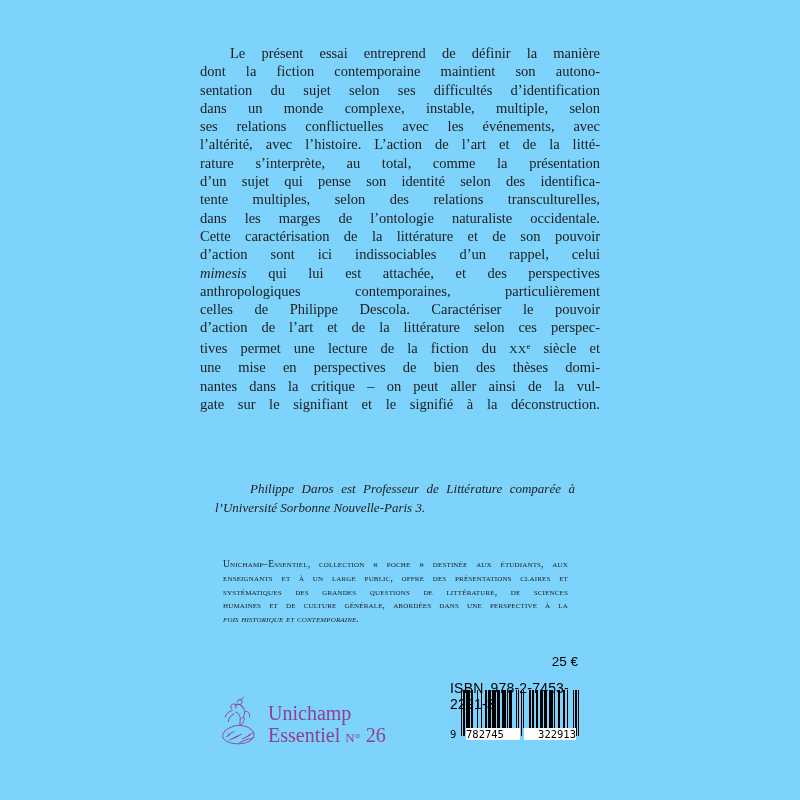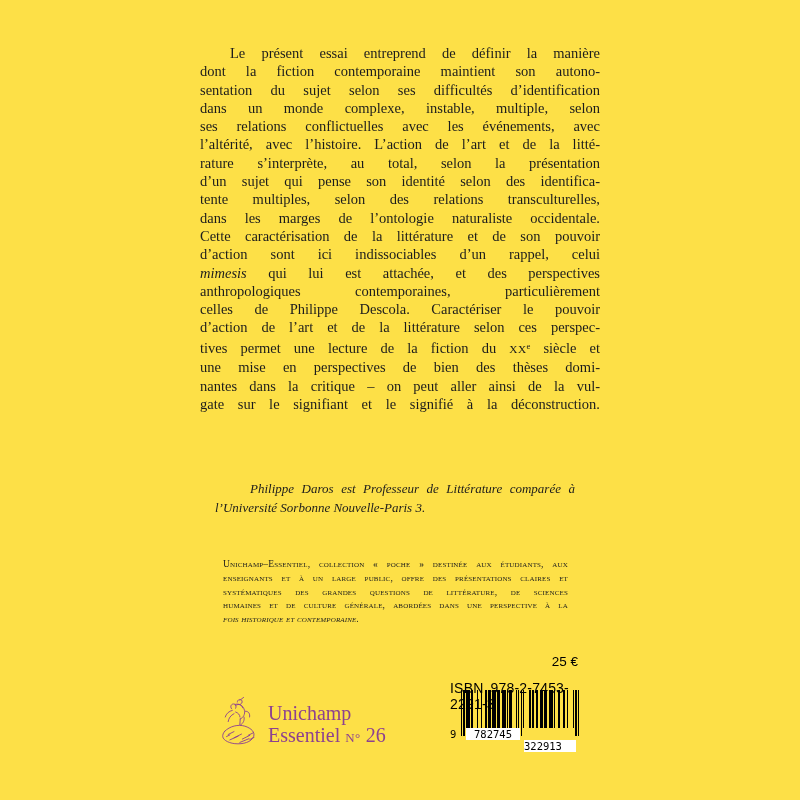--- a/index.html
+++ b/index.html
@@ -1,16 +1,16 @@
 <!DOCTYPE html>
 <html><head>
 <meta charset="utf-8">
 <style>
   html,body{margin:0;padding:0;background:#ffffff;}
-  .page{position:relative;width:800px;height:800px;background:#fde047;overflow:hidden;
+  .page{position:relative;width:800px;height:800px;background:#7dd3fc;overflow:hidden;
         font-family:"Liberation Serif",serif;color:#1c1c1c;}
 
   
   .synopsis{position:absolute;left:200px;top:44px;width:400px;font-size:14.5px;line-height:18.3px;}
   .synopsis .line{white-space:nowrap;text-align:justify;text-align-last:justify;}
   .synopsis .line:first-child{padding-left:30px;}
 
   
   .bio{position:absolute;left:215px;top:479px;width:360px;font-size:13px;font-style:italic;line-height:19px;}
   .bio .line{white-space:nowrap;text-align:justify;text-align-last:justify;}
@@ -31,43 +31,43 @@
   .price{position:absolute;left:450px;top:654px;width:128px;text-align:right;
          font-family:"Liberation Sans",sans-serif;font-size:13.5px;color:#000;}
   .isbn-line{position:absolute;left:450px;top:680px;width:130px;text-align:left;
              font-family:"Liberation Sans",sans-serif;font-size:14px;color:#000;letter-spacing:.2px;}
   .isbn-line .gap{display:inline-block;width:7px;}
   .barcode-wrap{position:absolute;left:450px;top:690px;width:130px;height:60px;}
   .barcode-wrap svg{position:absolute;left:11px;top:0;width:118px;height:46px;fill:#000;}
   .bc-digits{position:absolute;top:37px;left:0;width:130px;height:14px;
              font-family:"DejaVu Sans Mono",monospace;font-size:10.5px;color:#000;}
   .bc-digits .d0{position:absolute;left:0;top:1px;}
-  .bc-digits .d1{position:absolute;left:16px;width:54px;text-align:center;top:1px;background:#fff;}
-  .bc-digits .d2{position:absolute;left:74px;width:52px;text-align:left;top:1px;background:#fff;margin-top:12px;}
+  .bc-digits .d1{position:absolute;left:16px;width:54px;text-align:left;top:1px;background:#fff;}
+  .bc-digits .d2{position:absolute;left:74px;width:52px;text-align:right;top:1px;background:#fff;}
 
   
   .emblem{position:absolute;left:214px;top:696px;width:50px;height:52px;}
   .emblem svg{width:100%;height:100%;stroke:#8d4190;fill:none;stroke-width:1.1;stroke-linecap:round;}
   .pub-text{position:absolute;left:268px;top:702px;color:#8d4190;font-size:20px;line-height:22px;}
   .pub-text .numlabel{font-size:13px;letter-spacing:.5px;}
   .pub-text .num{font-size:20px;}
 </style>
 </head>
 <body>
 
 <div class="page">
 
   <div class="synopsis">
       <div class="line">Le présent essai entreprend de définir la manière</div>
       <div class="line">dont la fiction contemporaine maintient son autono-</div>
       <div class="line">sentation du sujet selon ses difficultés d’identification</div>
       <div class="line">dans un monde complexe, instable, multiple, selon</div>
       <div class="line">ses relations conflictuelles avec les événements, avec</div>
       <div class="line">l’altérité, avec l’histoire. L’action de l’art et de la litté-</div>
-      <div class="line">rature s’interprète, au total, selon la présentation</div>
+      <div class="line">rature s’interprète, au total, comme la présentation</div>
       <div class="line">d’un sujet qui pense son identité selon des identifica-</div>
       <div class="line">tente multiples, selon des relations transculturelles,</div>
       <div class="line">dans les marges de l’ontologie naturaliste occidentale.</div>
       <div class="line">Cette caractérisation de la littérature et de son pouvoir</div>
       <div class="line">d’action sont ici indissociables d’un rappel, celui</div>
       <div class="line"><span class="it">mimesis</span><span> qui lui est attachée, et des perspectives</span></div>
       <div class="line">anthropologiques contemporaines, particulièrement</div>
       <div class="line">celles de Philippe Descola. Caractériser le pouvoir</div>
       <div class="line">d’action de l’art et de la littérature selon ces perspec-</div>
       <div class="line"><span>tives permet une lecture de la fiction du </span><span class="sc">xx</span><span class="sup">e</span><span> siècle et</span></div>

